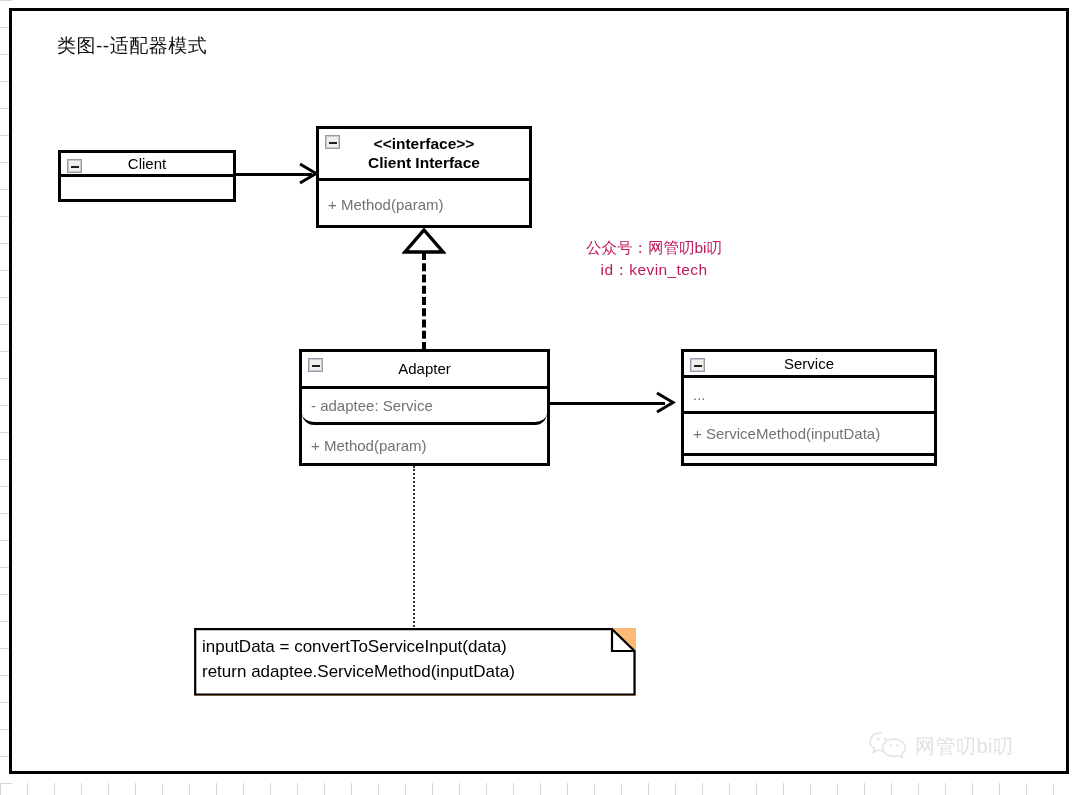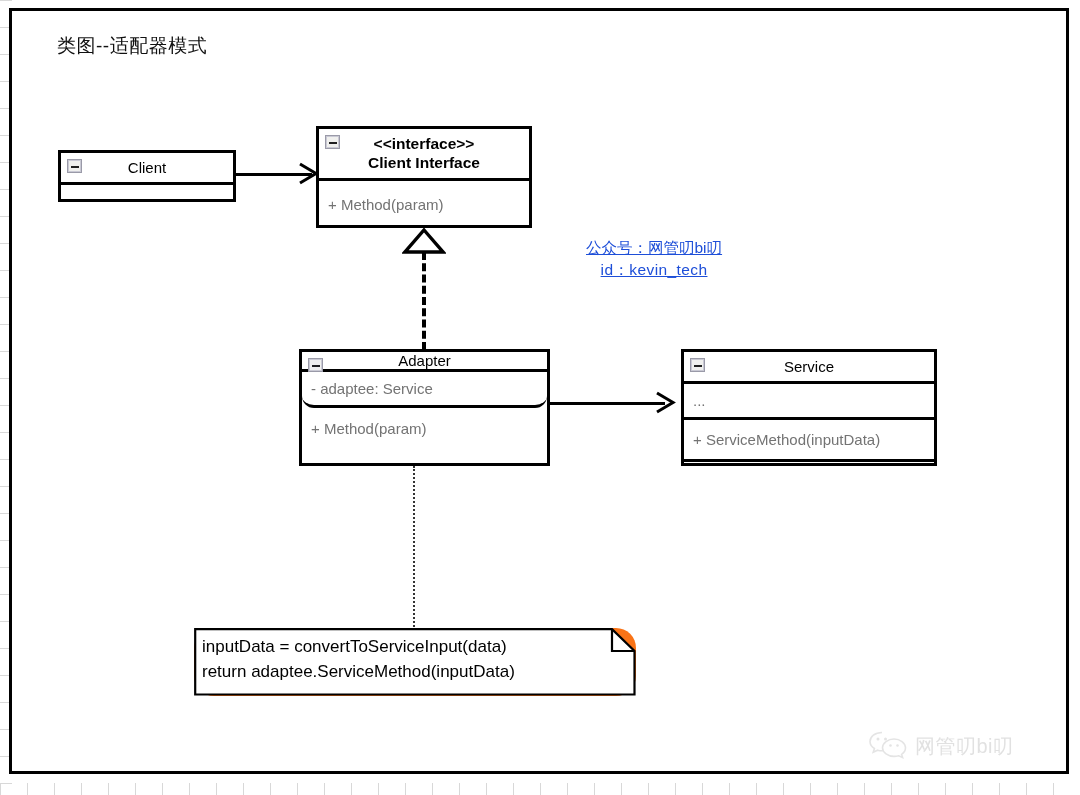--- a/index.html
+++ b/index.html
@@ -122,23 +122,22 @@
     position: absolute;
     left: 2.5px;
     right: 2.5px;
     top: 5.5px;
     height: 2.5px;
     background: #202020;
   }
   
   .uml-note {
     position: absolute;
-    background: #f97316;
-    box-sizing: border-box;
-    border-radius: 20px;
+    background: #fdba74;
+    box-sizing: border-box;
   }
   .note-text {
     position: absolute;
     left: 8px;
     top: 7px;
     font-size: 17px;
     color: #000000;
     line-height: 1.45;
     white-space: nowrap;
   }
@@ -160,25 +159,24 @@
     position: absolute;
     width: 0;
     border-left: 2px dotted #333333;
   }
   
   .wm-text {
     position: absolute;
     left: 586px;
     top: 237px;
     font-size: 15.5px;
-    color: #1d4ed8;
+    color: #be185d;
     line-height: 1.42;
     text-align: center;
     white-space: nowrap;
-    text-decoration: underline;
   }
   .wm-text .l2 {
     letter-spacing: 0.4px;
   }
   
   .logo-wm {
     position: absolute;
     left: 868px;
     top: 730px;
     display: flex;
@@ -199,53 +197,53 @@
 <div id="canvas">
 
   <div class="ruler-left"></div>
   <div class="ruler-bottom"></div>
 
   <div class="page-frame"></div>
 
   <div class="diagram-title">类图--适配器模式</div>
 
   <div class="uml-box" style="left:58px; top:150px; width:178px; height:52px;">
-    <div class="uml-compartment comp-title" style="height:32px;">
+    <div class="uml-compartment comp-title" style="height:24px;">
       <span class="collapse-icon"></span>
       <span class="ttl-line">Client</span>
     </div>
     <div class="uml-compartment comp-empty" style="height:17px;"></div>
   </div>
 
   <div class="uml-box" style="left:316px; top:126px; width:216px; height:102px;">
     <div class="uml-compartment comp-title" style="height:52px;">
       <span class="collapse-icon"></span>
       <span class="ttl-line bold">&lt;&lt;interface&gt;&gt;</span>
       <span class="ttl-line bold">Client Interface</span>
     </div>
     <div class="uml-compartment comp-member" style="height:47px;">
       <span>+ Method(param)</span>
     </div>
   </div>
 
   <div class="uml-box" style="left:299px; top:349px; width:251px; height:117px;">
-    <div class="uml-compartment comp-title" style="height:20px;">
+    <div class="uml-compartment comp-title" style="height:37px;">
       <span class="collapse-icon"></span>
       <span class="ttl-line">Adapter</span>
     </div>
     <div class="uml-compartment comp-member" style="height:36px;border-radius:12px;">
       <span>- adaptee: Service</span>
     </div>
     <div class="uml-compartment comp-member" style="height:40px;">
       <span>+ Method(param)</span>
     </div>
   </div>
 
   <div class="uml-box" style="left:681px; top:349px; width:256px; height:117px;">
-    <div class="uml-compartment comp-title" style="height:32px;">
+    <div class="uml-compartment comp-title" style="height:26px;">
       <span class="collapse-icon"></span>
       <span class="ttl-line">Service</span>
     </div>
     <div class="uml-compartment comp-member" style="height:36px;">
       <span>...</span>
     </div>
     <div class="uml-compartment comp-member" style="height:42px;">
       <span>+ ServiceMethod(inputData)</span>
     </div>
     <div class="uml-compartment comp-empty" style="height:7px;"></div>

